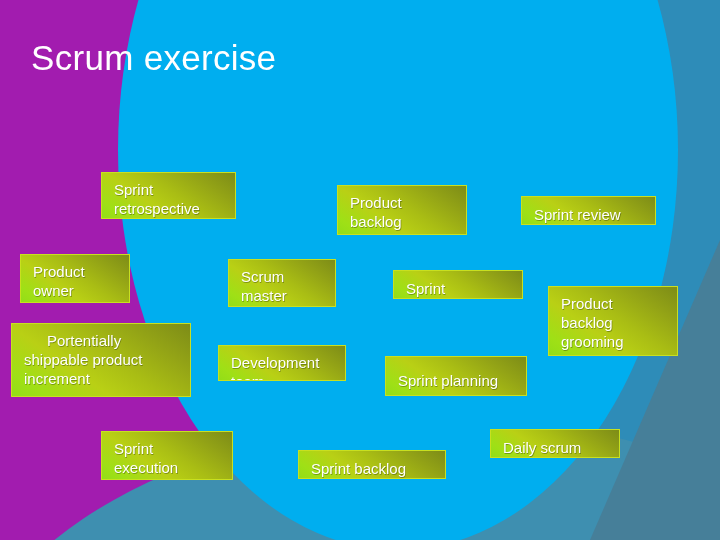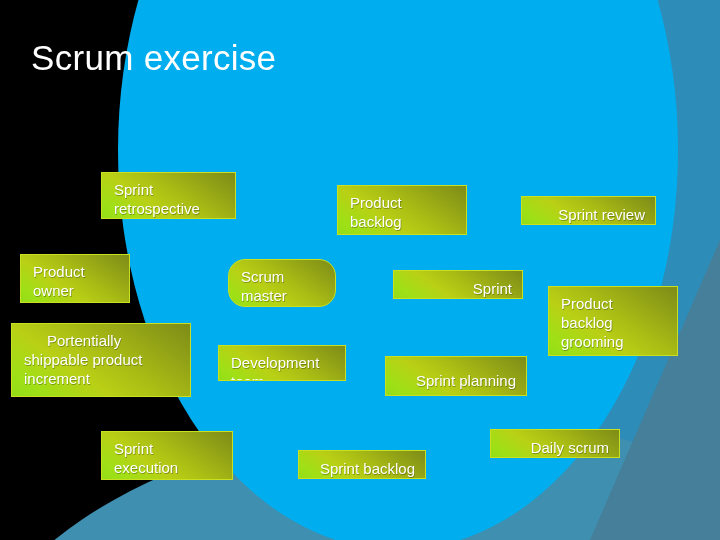--- a/index.html
+++ b/index.html
@@ -5,21 +5,21 @@
   html, body {
     margin: 0;
     padding: 0;
     background: #ffffff;
   }
   #slide {
     position: relative;
     width: 720px;
     height: 540px;
     overflow: hidden;
-    background: #000000;
+    background: #a21caf;
     font-family: "Liberation Sans", sans-serif;
   }
 
   
   .bg-layer { position: absolute; top: 0; left: 0; width: 720px; height: 540px; }
 
   .bg-right-block {
     position: absolute;
     top: 0;
     right: 0;
@@ -88,21 +88,20 @@
     line-height: 19px;
     padding: 7px 10px 7px 12px;
     text-shadow: 0.6px 0.6px 0px rgba(60,70,10,0.45);
     overflow: hidden;
   }
   .box.center {
     display: flex;
     align-items: center;
     padding-top: 8px;
     padding-bottom: 0;
-    justify-content: flex-end;
   }
 </style>
 </head>
 <body>
 
 <div id="slide">
 
   <div class="bg-layer">
     <div class="bg-right-block"></div>
     <div class="bg-bottom-wedge"></div>
@@ -115,39 +114,39 @@
   <div id="cards-root">
       <div class="box" style="left: 101px; top: 172px; width: 135px; height: 47px;"><span style="white-space: pre-line;">Sprint
 retrospective</span></div>
       <div class="box" style="left: 337px; top: 185px; width: 130px; height: 50px;"><span style="white-space: pre-line;">Product
 backlog</span></div>
       <div class="box center" style="left: 521px; top: 196px; width: 135px; height: 29px;">
         <span style="white-space: pre-line;">Sprint review</span>
       </div>
       <div class="box" style="left: 20px; top: 254px; width: 110px; height: 49px;"><span style="white-space: pre-line;">Product
 owner</span></div>
-      <div class="box" style="left: 228px; top: 259px; width: 108px; height: 48px; border-radius: 17px;"><span style="white-space: pre-line;">Scrum
+      <div class="box" style="left: 228px; top: 259px; width: 108px; height: 48px;"><span style="white-space: pre-line;">Scrum
 master</span></div>
       <div class="box center" style="left: 393px; top: 270px; width: 130px; height: 29px;">
         <span style="white-space: pre-line;">Sprint</span>
       </div>
       <div class="box" style="left: 548px; top: 286px; width: 130px; height: 70px;"><span style="white-space: pre-line;">Product
 backlog
 grooming</span></div>
       <div class="box" style="left: 11px; top: 323px; width: 180px; height: 74px;"><span style="white-space: pre-line; margin-left: 23px;">Portentially
 shippable product
 increment</span></div>
       <div class="box" style="left: 218px; top: 345px; width: 128px; height: 36px;"><span style="white-space: pre-line;">Development
 team</span></div>
       <div class="box center" style="left: 385px; top: 356px; width: 142px; height: 40px;">
         <span style="white-space: pre-line;">Sprint planning</span>
       </div>
       <div class="box center" style="left: 490px; top: 429px; width: 130px; height: 29px;">
         <span style="white-space: pre-line;">Daily scrum</span>
       </div>
       <div class="box" style="left: 101px; top: 431px; width: 132px; height: 49px;"><span style="white-space: pre-line;">Sprint
 execution</span></div>
-      <div class="box center" style="left: 298px; top: 450px; width: 128px; height: 29px;">
+      <div class="box center" style="left: 298px; top: 450px; width: 148px; height: 29px;">
         <span style="white-space: pre-line;">Sprint backlog</span>
       </div>
     </div>
 
 </div>
 
 </body></html>

